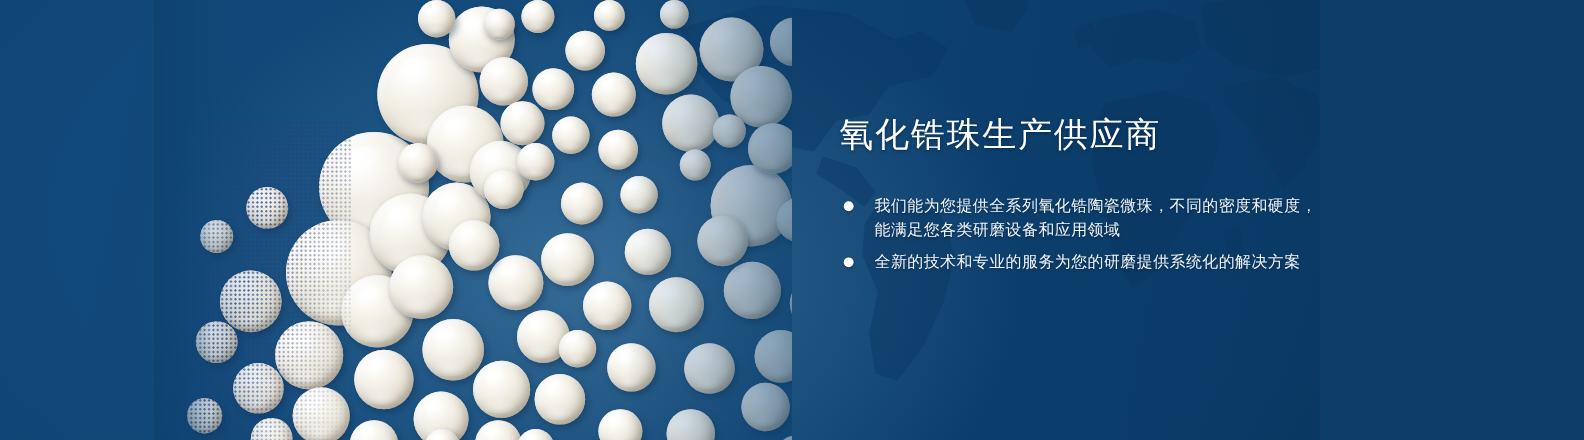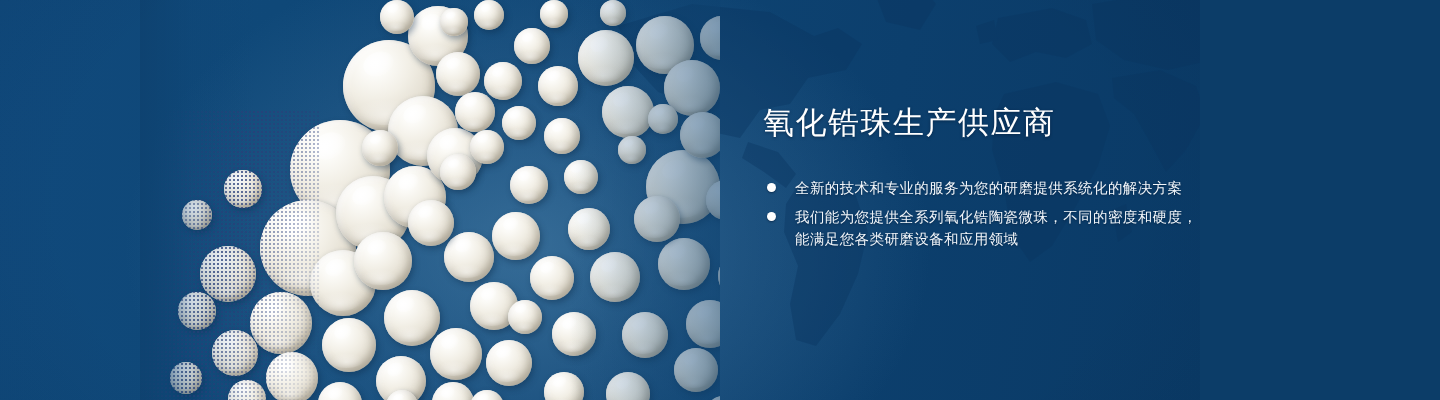--- a/index.html
+++ b/index.html
@@ -256,23 +256,23 @@
   </div>
 
   <div class="bg-vignette"></div>
 
   <div class="content">
     <h1 class="headline">氧化锆珠生产供应商</h1>
 
     <ul class="bullet-list">
       <li class="bullet-item">
         <span class="bullet-dot"></span>
-        <span>全新的技术和专业的服务为您的研磨提供系统化的解决方案</span>
+        <span>我们能为您提供全系列氧化锆陶瓷微珠，不同的密度和硬度，</span>
+        <span class="bullet-line2">能满足您各类研磨设备和应用领域</span>
       </li>
       <li class="bullet-item">
         <span class="bullet-dot"></span>
-        <span>我们能为您提供全系列氧化锆陶瓷微珠，不同的密度和硬度，</span>
-        <span class="bullet-line2">能满足您各类研磨设备和应用领域</span>
+        <span>全新的技术和专业的服务为您的研磨提供系统化的解决方案</span>
       </li>
     </ul>
   </div>
 
 </div>
 
 </body></html>

